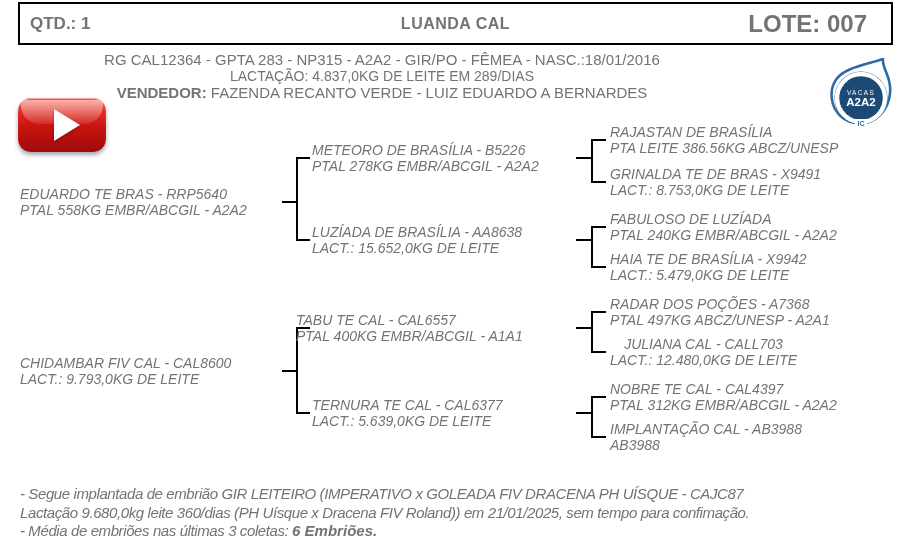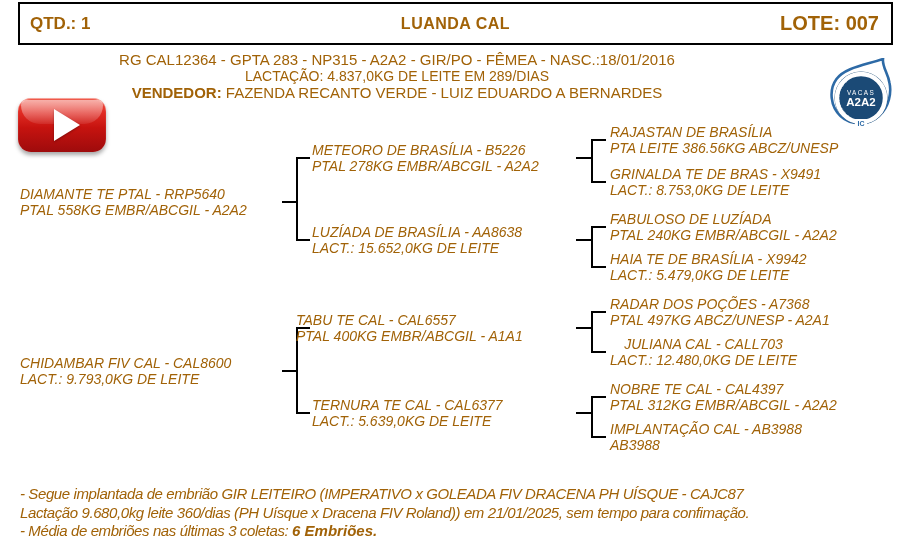--- a/index.html
+++ b/index.html
@@ -1,31 +1,31 @@
 <!DOCTYPE html>
 <html><head>
 <meta charset="utf-8">
 <style>
   html,body{margin:0;padding:0;background:#fff;}
   .page{
     position:relative;width:918px;height:560px;background:#fff;
-    font-family:"Liberation Sans",sans-serif;color:#a16207;overflow:hidden;
+    font-family:"Liberation Sans",sans-serif;color:#737373;overflow:hidden;
   }
   
   .header-box{
     position:absolute;left:18px;top:2px;width:871px;height:39px;
     border:2px solid #000;display:flex;align-items:center;justify-content:center;
   }
   .qtd{position:absolute;left:10px;top:0;height:100%;display:flex;align-items:center;
        font-weight:bold;font-size:17px;}
   .main-title{font-weight:bold;font-size:16px;letter-spacing:.5px;}
-  .lote{position:absolute;right:12px;top:0;height:100%;display:flex;align-items:center;
-        font-weight:bold;font-size:20px;}
+  .lote{position:absolute;right:24px;top:0;height:100%;display:flex;align-items:center;
+        font-weight:bold;font-size:24px;}
   
-  .sub{position:absolute;left:18px;width:758px;text-align:center;white-space:nowrap;}
+  .sub{position:absolute;left:3px;width:758px;text-align:center;white-space:nowrap;}
   .sub1{top:51px;font-size:15px;}
   .sub2{top:68px;font-size:14px;}
   .sub3{top:84px;font-size:15px;}
   .sub3 b{font-weight:bold;}
   
   .play-btn{
     position:absolute;left:18px;top:98px;width:88px;height:54px;border-radius:13px;
     background:linear-gradient(180deg,#f05545 0%,#e02a22 28%,#c6130f 55%,#9e0b0c 100%);
     box-shadow:0 3px 4px rgba(0,0,0,.35), inset 0 1px 1px rgba(255,255,255,.5);
     cursor:pointer;display:flex;align-items:center;justify-content:center;
@@ -113,21 +113,21 @@
       <line x1="591" y1="352" x2="606" y2="352"></line>
 
       <line x1="576" y1="413" x2="592" y2="413"></line>
       <line x1="592" y1="396" x2="592" y2="438"></line>
       <line x1="591" y1="397" x2="606" y2="397"></line>
       <line x1="591" y1="437" x2="606" y2="437"></line>
     </g>
   </svg>
 
   <div class="node" style="left:20px;top:186px;">
-    <div>DIAMANTE TE PTAL - RRP5640</div>
+    <div>EDUARDO TE BRAS - RRP5640</div>
     <div>PTAL 558KG EMBR/ABCGIL - A2A2</div>
   </div>
   <div class="node" style="left:20px;top:355px;">
     <div>CHIDAMBAR FIV CAL - CAL8600</div>
     <div>LACT.: 9.793,0KG DE LEITE</div>
   </div>
 
   <div class="node" style="left:312px;top:142px;">
     <div>METEORO DE BRASÍLIA - B5226</div>
     <div>PTAL 278KG EMBR/ABCGIL - A2A2</div>

